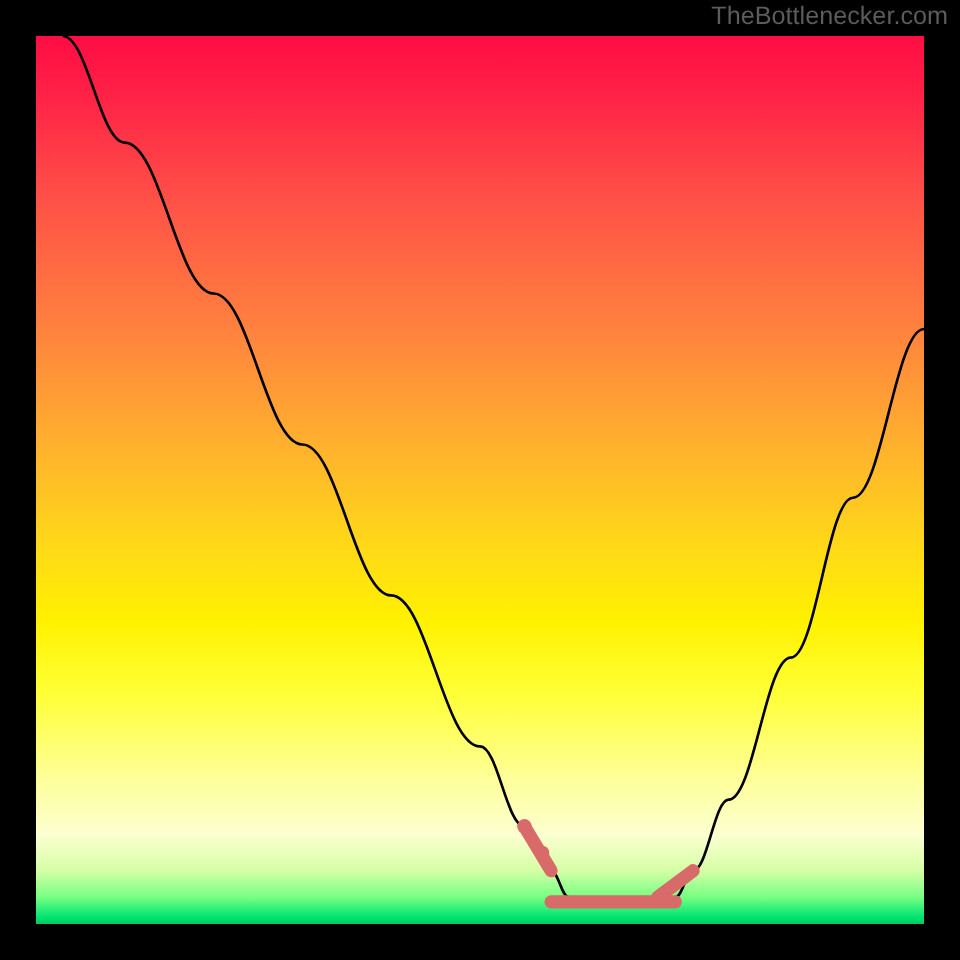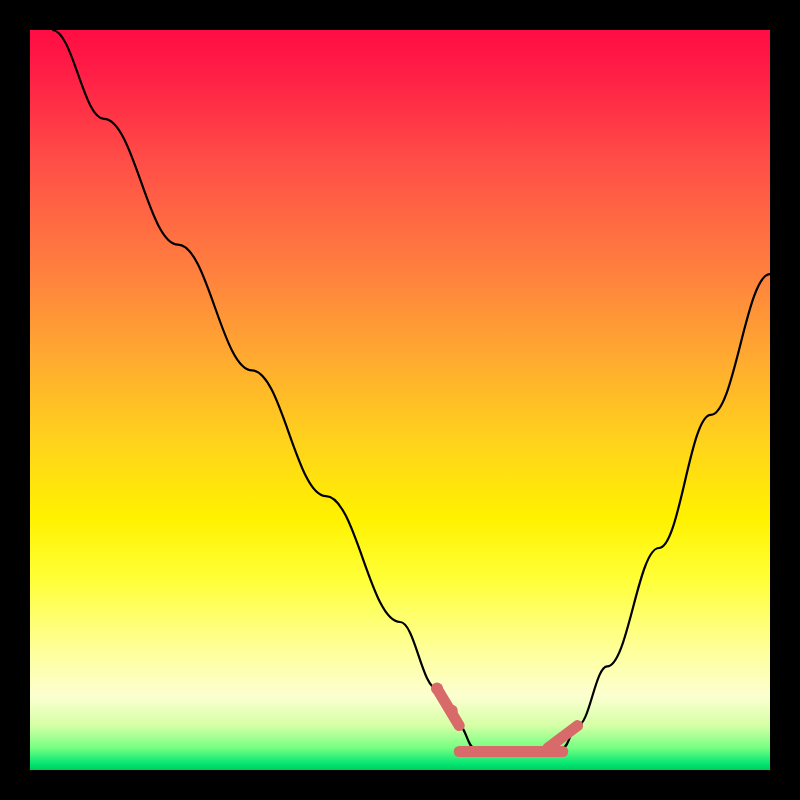--- a/index.html
+++ b/index.html
@@ -63,20 +63,21 @@
     left: 0;
     width: 100%;
     height: 100%;
     overflow: visible;
   }
 </style>
 </head>
 <body>
 
 <div class="frame">
+  <div class="attribution">TheBottlenecker.com</div>
   <div class="plot">
     <div class="gradient"></div>
     <svg class="curve" viewBox="0 0 740 740" preserveAspectRatio="none">
       <path id="main-curve" fill="none" stroke="#000000" stroke-width="2.2" d="M 22.2 0 C 42.92 0 53.28 88.79999999999995 74 88.79999999999995 C 103.6 88.79999999999995 118.4 214.60000000000002 148 214.60000000000002 C 177.6 214.60000000000002 192.4 340.4 222 340.4 C 251.6 340.4 266.4 466.2 296 466.2 C 325.6 466.2 340.4 592 370 592 C 384.8 592 392.20000000000005 658.6 407.00000000000006 658.6 C 415.88000000000005 658.6 420.32 695.6 429.2 695.6 C 435.12 695.6 438.08 717.8 444 717.8 C 449.92 717.8 452.88 725.2 458.8 725.2 C 470.64000000000004 725.2 476.56 725.2 488.40000000000003 725.2 C 500.24 725.2 506.16 725.2 518 725.2 C 523.92 725.2 526.88 717.8 532.8 717.8 C 538.72 717.8 541.68 695.6 547.6 695.6 C 559.44 695.6 565.36 636.4 577.2 636.4 C 597.9200000000001 636.4 608.28 518 629 518 C 649.72 518 660.08 384.8 680.8000000000001 384.8 C 704.48 384.8 716.32 244.2 740 244.2"></path>
       <g id="highlights">
           <line x1="407.00000000000006" y1="658.6" x2="429.2" y2="695.6" stroke="#d86a6a" stroke-width="11" stroke-linecap="round"></line>
           <line x1="429.2" y1="721.5" x2="532.8" y2="721.5" stroke="#d86a6a" stroke-width="11" stroke-linecap="round"></line>
           <line x1="518" y1="717.8" x2="547.6" y2="695.6" stroke="#d86a6a" stroke-width="11" stroke-linecap="round"></line>
           <circle cx="407.00000000000006" cy="658.6" r="6" fill="#d86a6a"></circle>
           <circle cx="421.79999999999995" cy="680.8" r="6" fill="#d86a6a"></circle>

